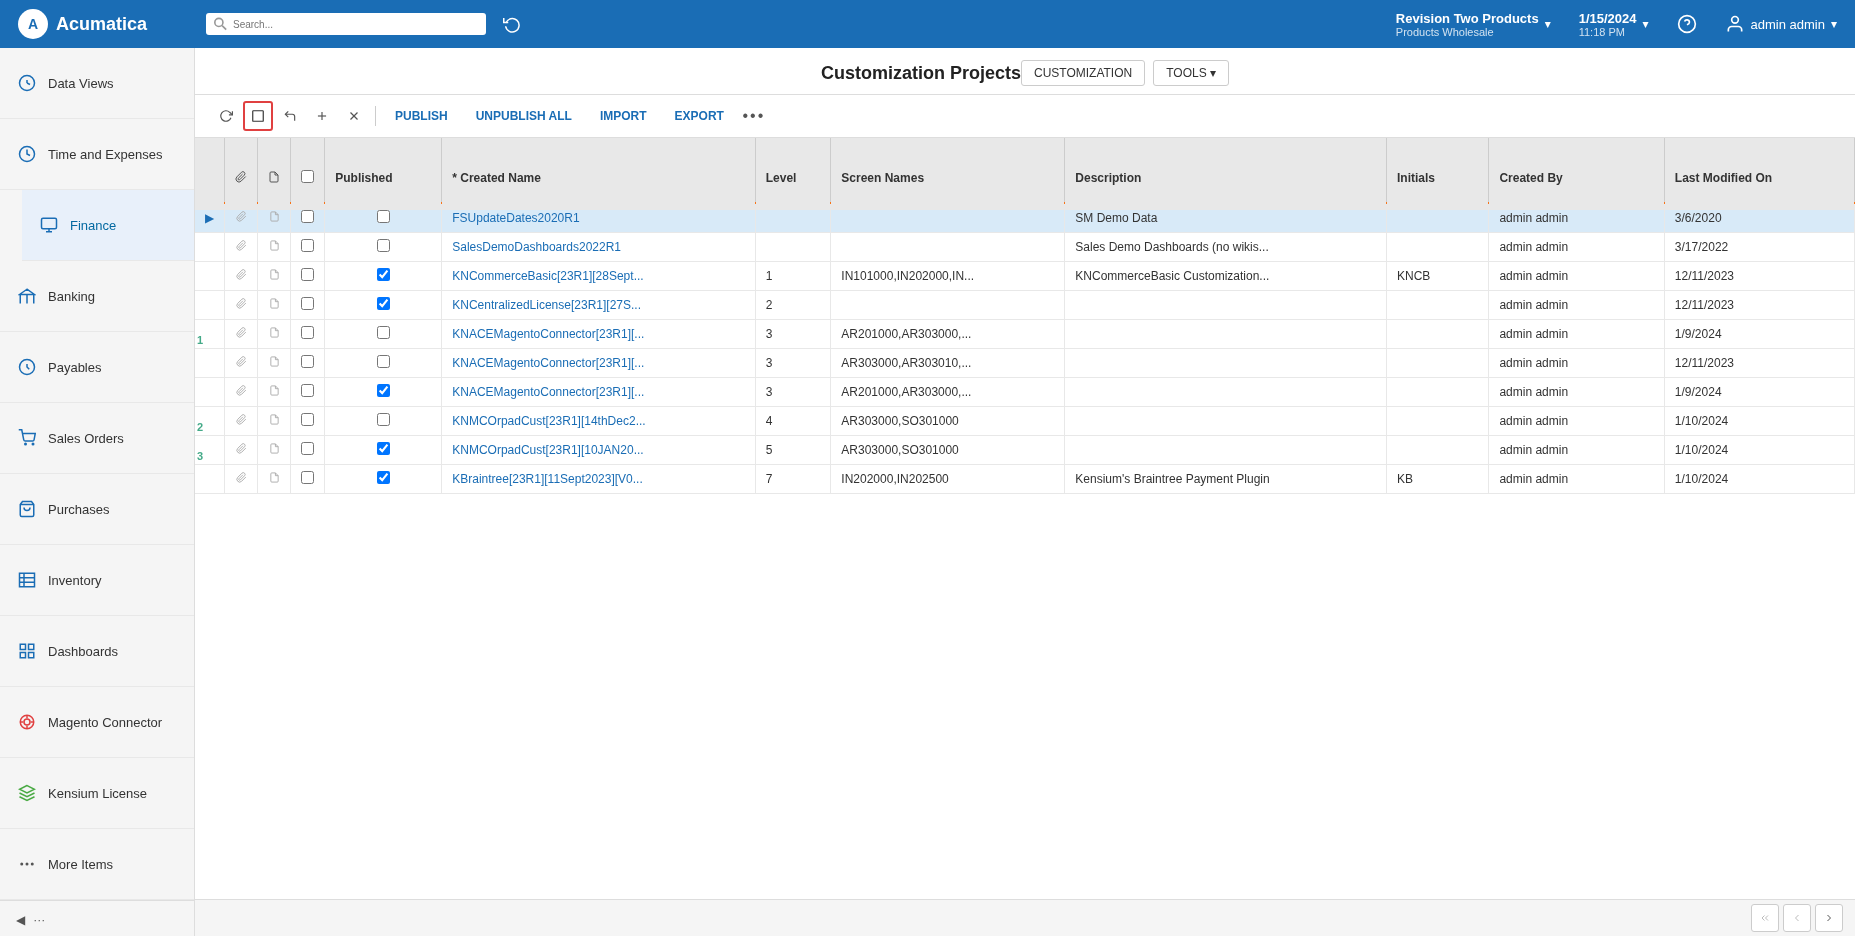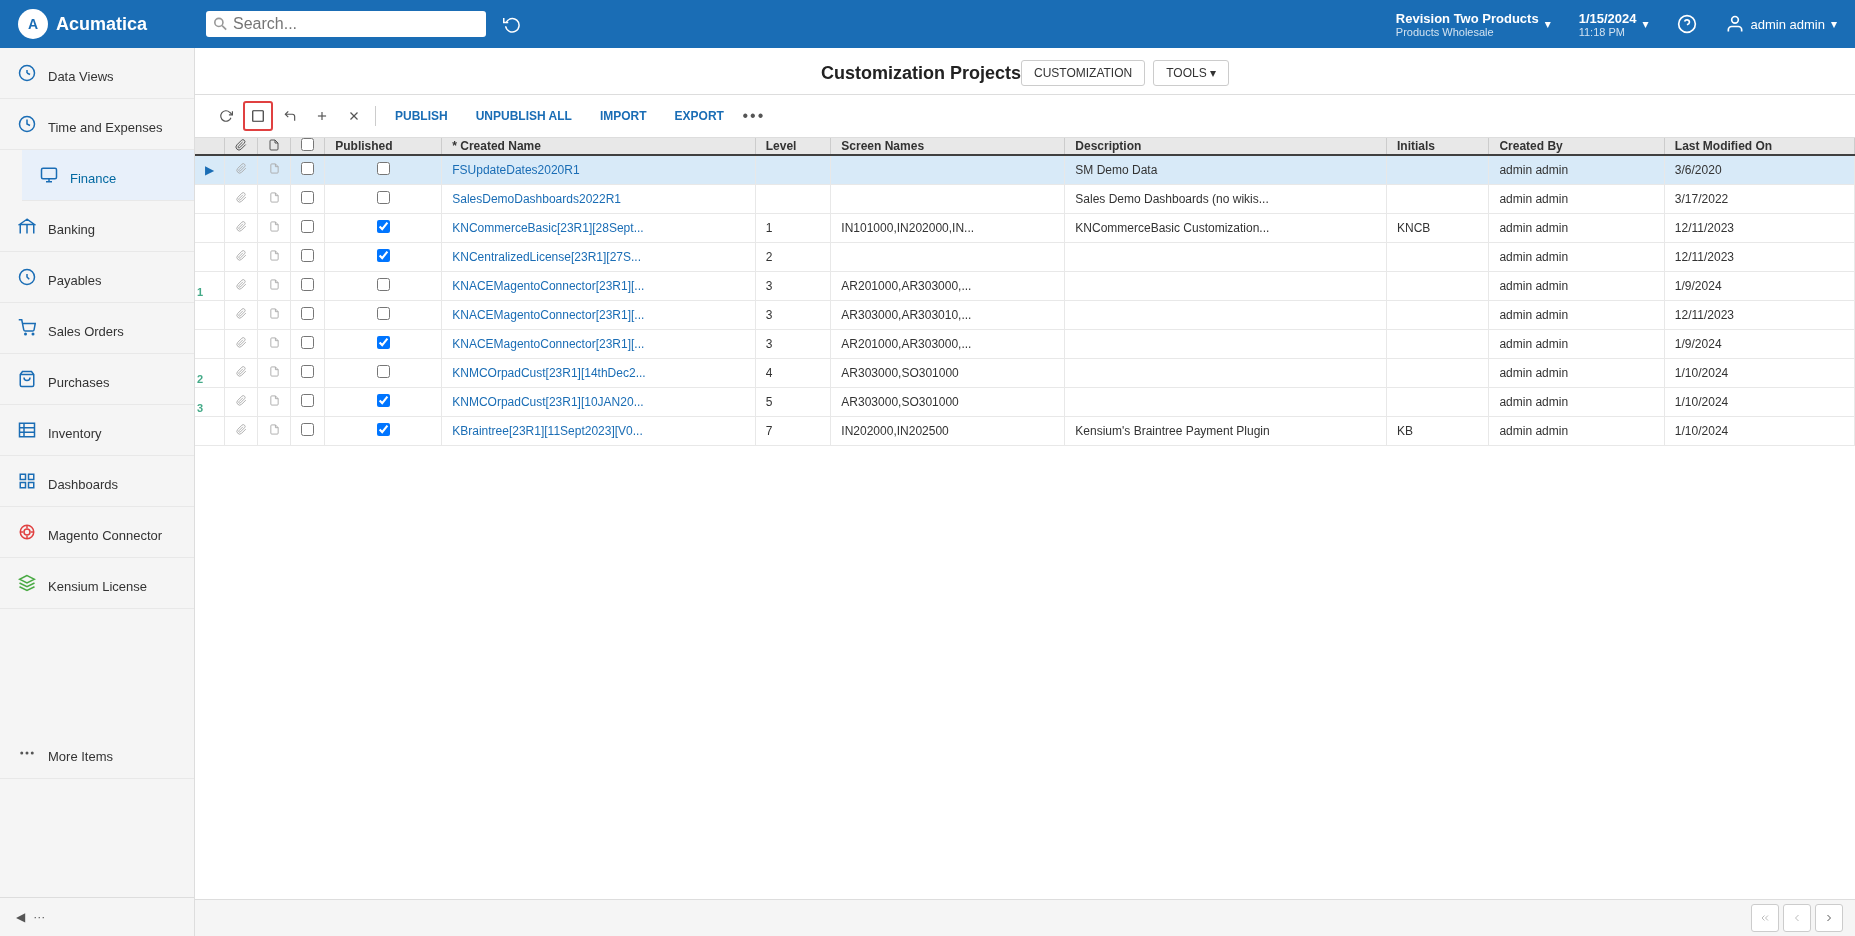--- a/index.html
+++ b/index.html
@@ -14,21 +14,21 @@
       display: flex; align-items: center; gap: 8px;
       background: #1a6db5; padding: 0 10px; min-width: 190px; height: 100%;
     }
     .logo-icon { width: 30px; height: 30px; background: white; border-radius: 50%; display: flex; align-items: center; justify-content: center; }
     .logo-icon span { color: #1a6db5; font-weight: bold; font-size: 14px; }
     .logo-text { color: white; font-size: 18px; font-weight: 600; }
     .search-bar {
       flex: 0 0 280px; display: flex; align-items: center;
       background: white; border-radius: 3px; padding: 4px 8px; gap: 6px;
     }
-    .search-bar input { border: none; outline: none; width: 100%; font-size: 16px; color: #333; }
+    .search-bar input { border: none; outline: none; width: 100%; font-size: 10px; color: #333; }
     .search-bar svg { color: #666; }
     .nav-icon-btn {
       width: 36px; height: 36px; display: flex; align-items: center; justify-content: center;
       color: white; cursor: pointer; border-radius: 3px; font-size: 18px;
     }
     .nav-spacer { flex: 1; }
     .company-area {
       display: flex; align-items: center; gap: 6px; cursor: pointer;
       padding: 4px 10px; border-radius: 3px; color: white;
     }
@@ -45,21 +45,21 @@
 
     
     .layout { display: flex; height: calc(100vh - 48px); }
 
     
     .sidebar {
       width: 195px; background: #f5f5f5; border-right: 1px solid #ddd;
       display: flex; flex-direction: column; overflow-y: auto; flex-shrink: 0;
     }
     .sidebar-item {
-      display: flex; align-items: flex-end; gap: 10px; padding: 14px 16px;
+      display: flex; align-items: center; gap: 10px; padding: 24px 16px;
       cursor: pointer; border-bottom: 1px solid #e8e8e8; color: #333; font-size: 13px;
     }
     .sidebar-item.active { background: #e8f0fa; color: #0369a1; margin-left: 22px; }
     .sidebar-icon { width: 22px; height: 22px; display: flex; align-items: center; justify-content: center; flex-shrink: 0; }
     .sidebar-footer {
       margin-top: auto; padding: 12px 16px; display: flex; align-items: center;
       gap: 8px; cursor: pointer; color: #555; font-size: 12px;
       border-top: 1px solid #ddd;
     }
 
@@ -93,23 +93,23 @@
       padding: 5px 12px; font-size: 12px; font-weight: 600;
       border: 1px solid transparent; border-radius: 3px; cursor: pointer; color: #1a6db5;
       background: transparent;
     }
 
     
     .table-container { flex: 1; overflow-y: auto; background: white; }
     table { width: 100%; border-collapse: collapse; font-size: 12px; }
     thead tr { background: #e8e8e8; }
     th {
-      padding: 0 10px; text-align: left; border-bottom: 2px solid #404040;
+      padding: 24px 10px; text-align: left; border-bottom: 2px solid #f97316;
       border-right: 1px solid #ccc; color: #333; font-weight: 600; white-space: nowrap;
-      position: sticky; top: 0; background: #e8e8e8; z-index: 1;
+      position: sticky; top: 8px; background: #e8e8e8; z-index: 1;
     }
     td {
       padding: 6px 10px; border-bottom: 1px solid #e8e8e8;
       border-right: 1px solid #e8e8e8; color: #333; white-space: nowrap;
     }
     tr.selected { background: #d8eaf8; }
     .link-cell { color: #1a6db5; cursor: pointer; text-decoration: none; }
     .col-check { width: 30px; text-align: center; }
     .col-attach { width: 24px; text-align: center; }
     .col-note { width: 24px; text-align: center; }

